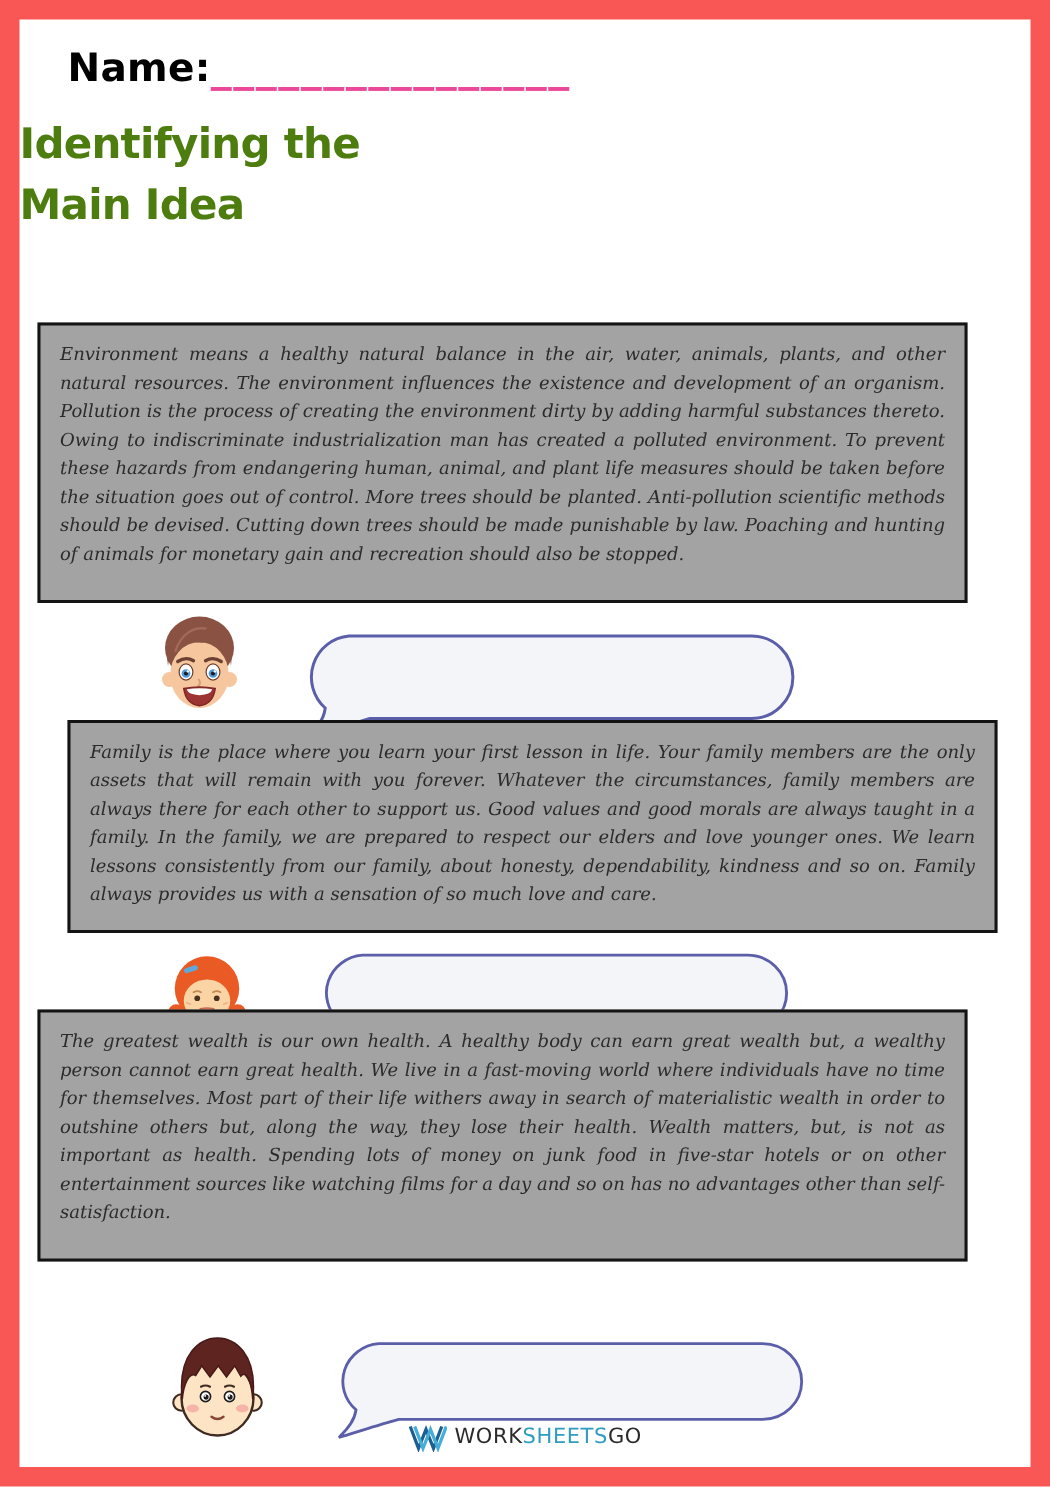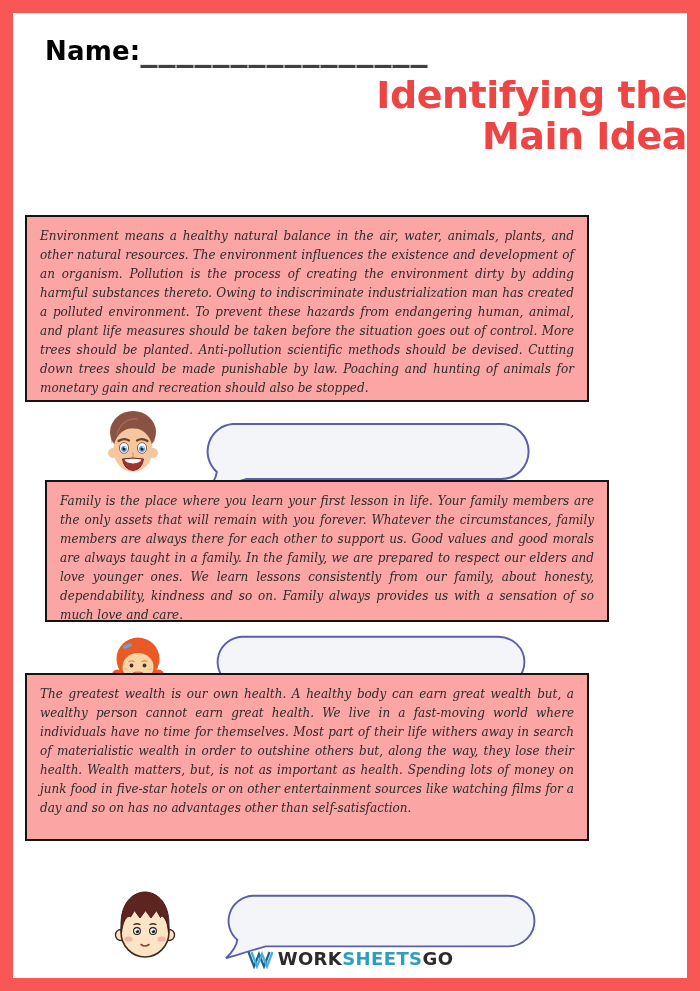--- a/index.html
+++ b/index.html
@@ -2,36 +2,36 @@
 <html><head>
 <meta charset="utf-8">
 <style>
   * { margin: 0; padding: 0; box-sizing: border-box; }
   html, body { width: 700px; height: 991px; overflow: hidden; }
   body { font-family: "DejaVu Sans", sans-serif; background: #f95756; position: relative; }
   .sheet { position: absolute; inset: 13px; background: #ffffff; }
   .abs { position: absolute; }
 
   .field-label { font-size: 26px; font-weight: 700; color: #000000; letter-spacing: 0.2px; }
-  .blank { font-size: 34px; font-weight: 700; color: #404040; letter-spacing: 1px; }
+  .blank { font-size: 28px; font-weight: 700; color: #ec4899; letter-spacing: 1px; }
 
-  .title { width: 100%; text-align: right; font-size: 38px; line-height: 41px;
-           font-weight: 800; color: #ef4444; letter-spacing: -0.5px; }
+  .title { width: 100%; text-align: left; font-size: 28px; line-height: 41px;
+           font-weight: 800; color: #4d7c0f; letter-spacing: -0.5px; }
   .instruction { width: 100%; text-align: center; font-size: 18.5px; font-weight: 800; color: #121212; }
 
-  .para-box { left: 12px; width: 564px; border: 2.5px solid #141414; background: #fca5a5;
+  .para-box { left: 12px; width: 620px; border: 2.5px solid #141414; background: #a3a3a3;
               padding: 10px 13px; overflow: hidden; }
   .para-text { font-family: "DejaVu Serif", serif; font-style: italic; font-size: 12px;
                line-height: 19px; color: #2b2b2b; text-align: justify; }
 
   .bubble-svg { display: block; }
   .face-svg { display: block; }
 
   .logo-row { left: 0; width: 100%; display: flex; align-items: center; justify-content: center; gap: 5px; }
-  .logo-text { font-size: 18px; font-weight: 700; letter-spacing: 0.4px; white-space: nowrap; }
+  .logo-text { font-size: 14px; font-weight: 400; letter-spacing: 0.4px; white-space: nowrap; }
   .logo-text span { display: inline; }
 </style>
 </head>
 <body>
 
 <div class="sheet">
 
   <div class="abs" style="left:32px; top:15px;">
     <span class="field-label">Name:</span><span class="blank">________________</span>
   </div>

